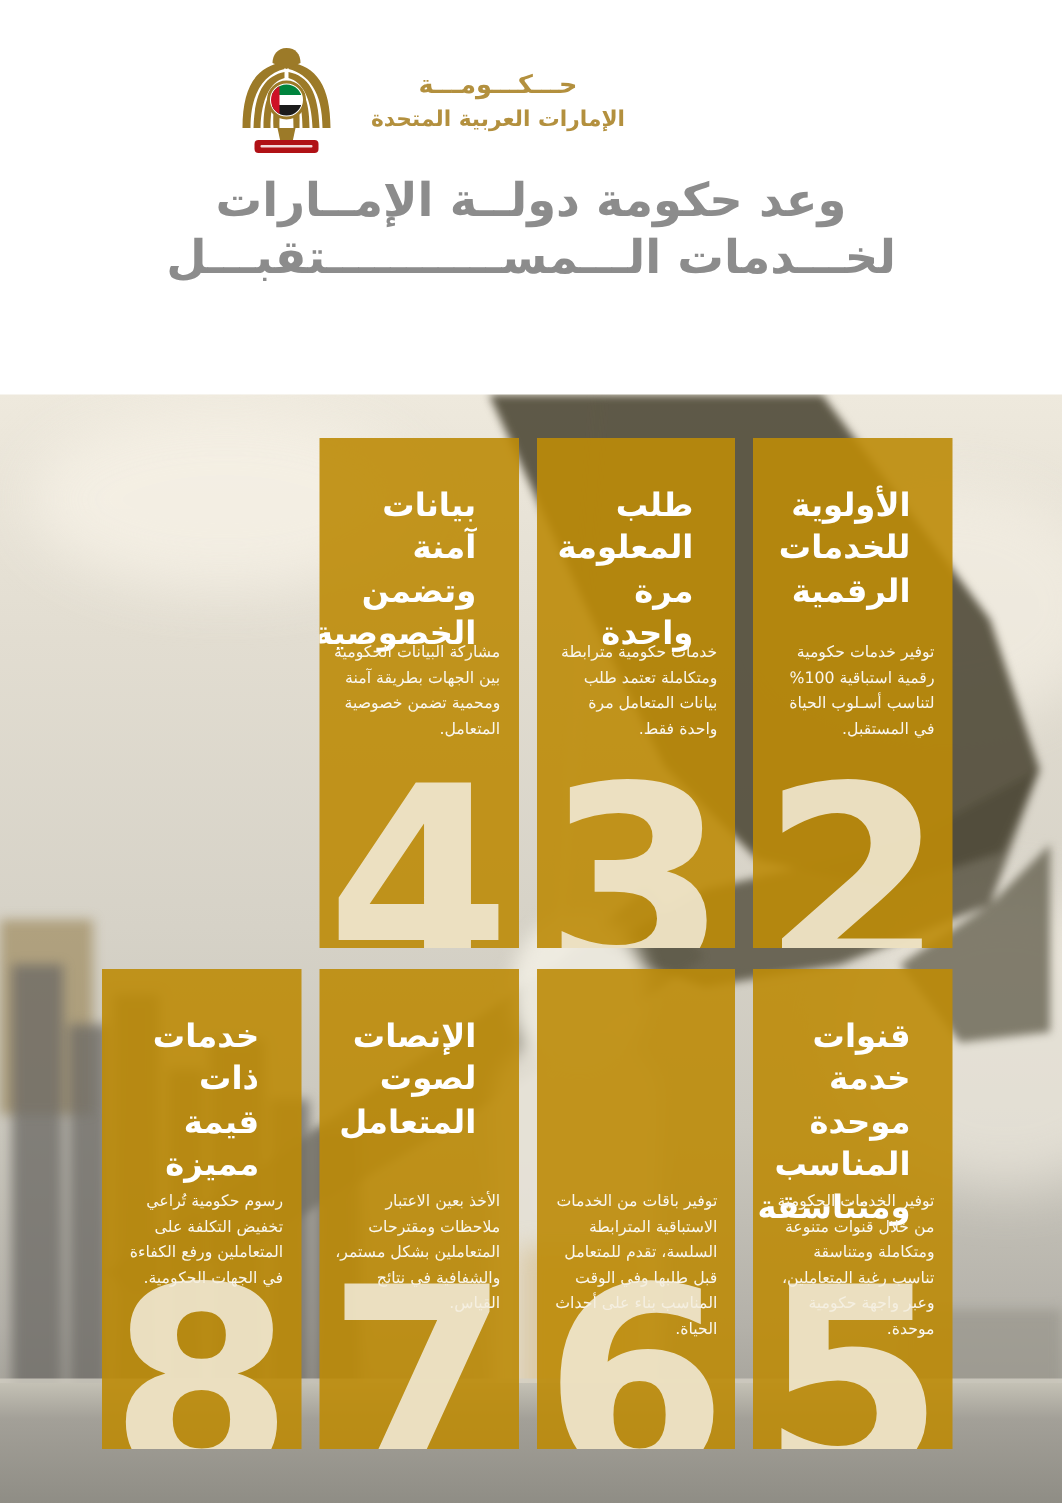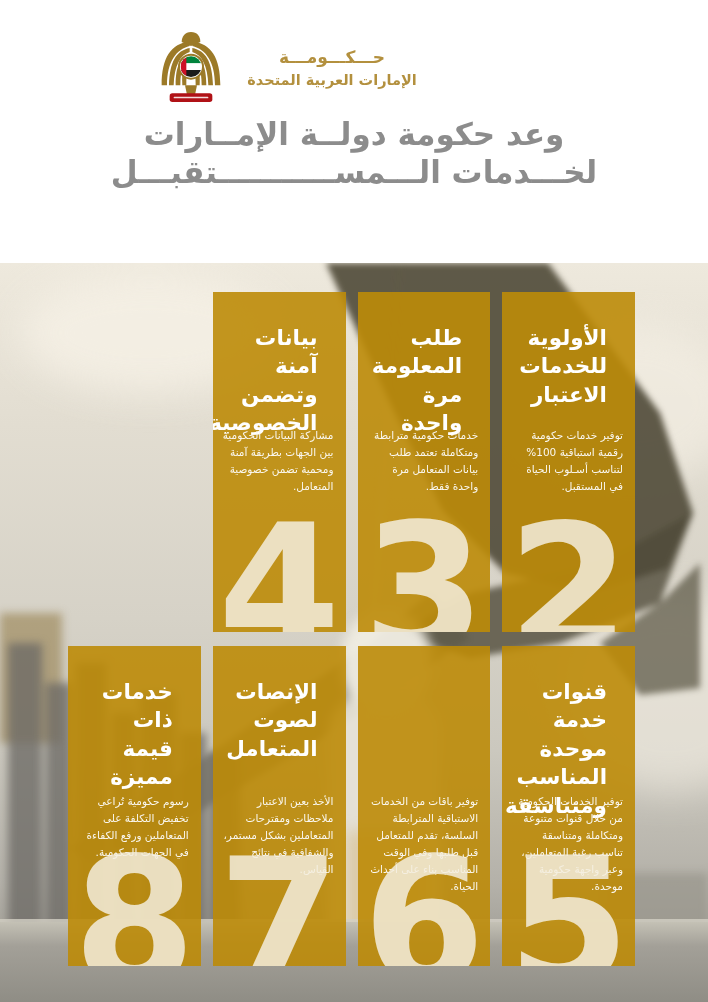--- a/index.html
+++ b/index.html
@@ -136,21 +136,21 @@
   </div>
 
   <div class="seawall"></div>
   <div class="water"></div>
 </div>
 
 <div class="cards row1">
   <div class="card">
     <h3 class="card-title">الأولوية
 للخدمات
-الاعتبار</h3>
+الرقمية</h3>
     <p class="card-desc">توفير خدمات حكومية رقمية استباقية 100% لتناسب أسـلوب الحياة في المستقبل.</p>
     <div class="card-num">2</div>
   </div>
   <div class="card">
     <h3 class="card-title">طلب
 المعلومة
 مرة واحدة</h3>
     <p class="card-desc">خدمات حكومية مترابطة ومتكاملة تعتمد طلب بيانات المتعامل مرة واحدة فقط.</p>
     <div class="card-num">3</div>
   </div>

